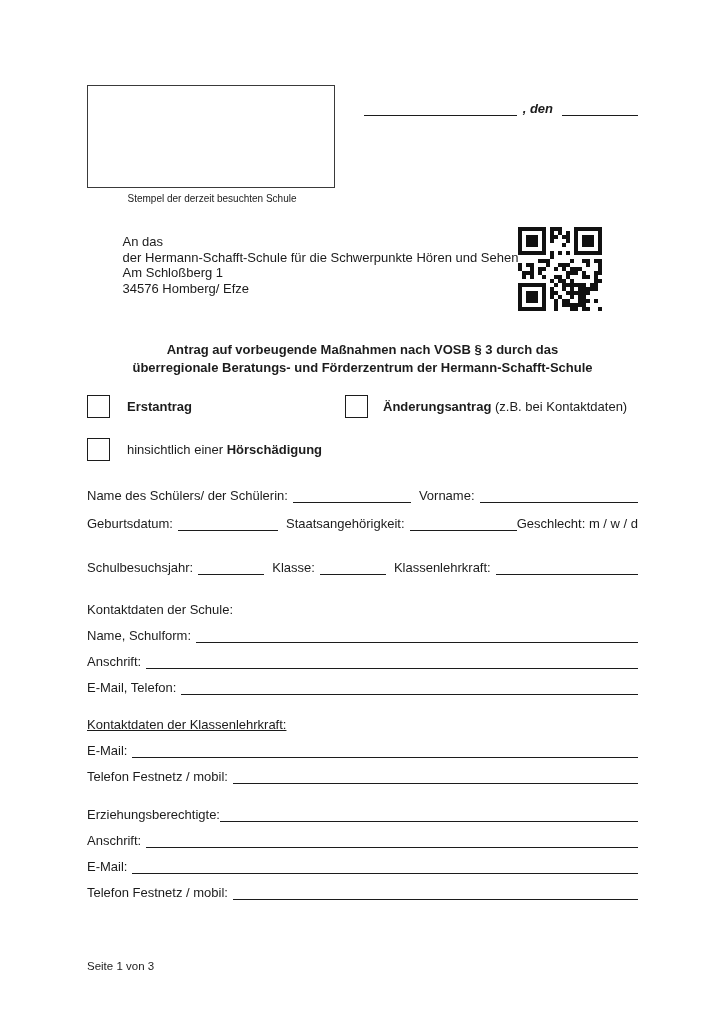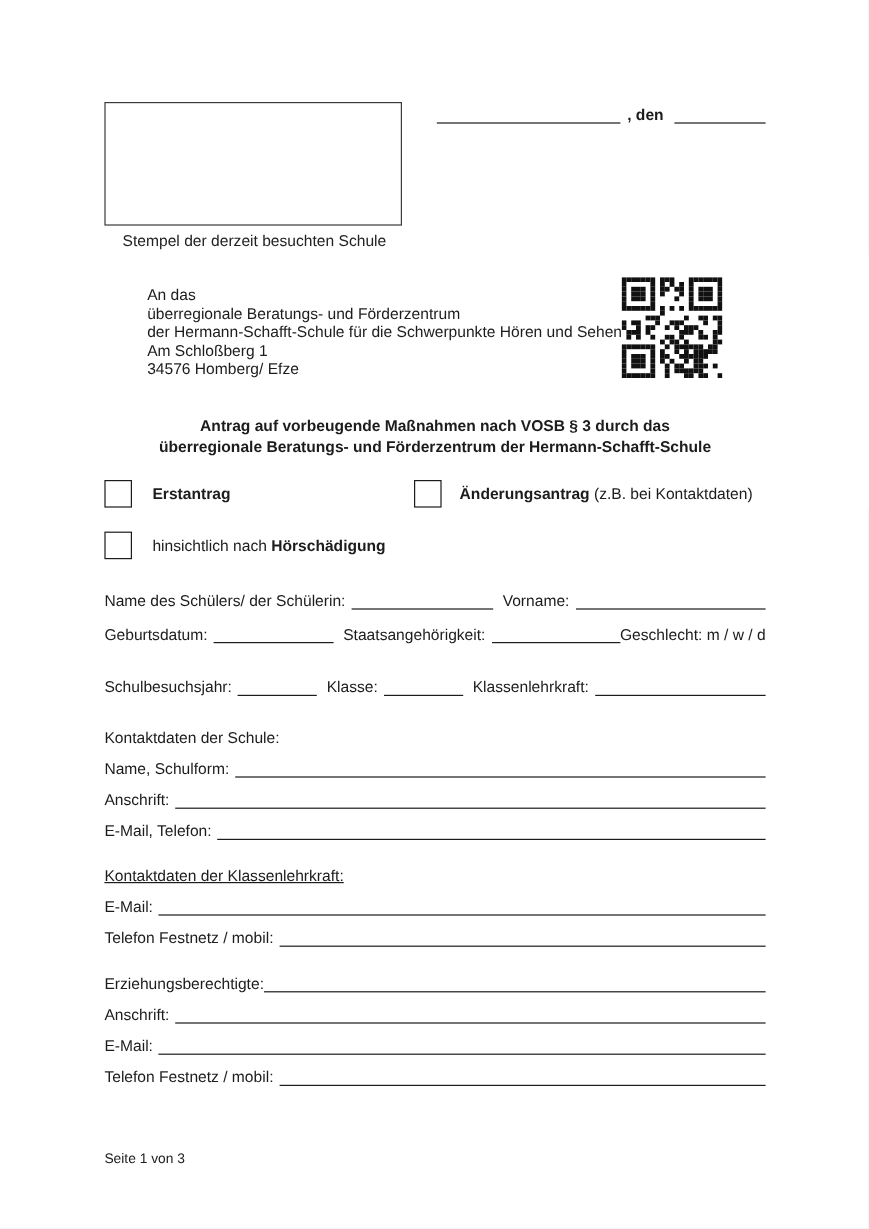--- a/index.html
+++ b/index.html
@@ -17,25 +17,25 @@
   
   .top-row{display:flex;justify-content:space-between;align-items:flex-start;}
   .stamp-box{
     width:248px;height:103px;
     border:1px solid #3a3a3a;
     box-sizing:border-box;
     background:#fff;
   }
   .stamp-caption{
     width:250px;text-align:center;
-    font-size:13px;margin-top:5px;color:#222;
+    font-size:10px;margin-top:5px;color:#222;
   }
   .date-line{
     display:flex;align-items:flex-end;
-    width:274px;margin-top:3px;line-height:15px;
+    width:274px;margin-top:16px;line-height:15px;font-style:italic;
   }
   .date-line .sep{white-space:nowrap;padding:0 4px 0 6px;font-weight:bold;}
   
   .blank{
     align-self:flex-end;
     border-bottom:1px solid #1c1c1c;
     height:1px;
     margin-left:5px;
   }
   .blank.nogap{margin-left:0;}
@@ -92,21 +92,20 @@
     <div class="date-line">
       <span class="blank fill nogap"></span>
       <span class="sep">, den</span>
       <span class="blank" style="width:76px"></span>
     </div>
   </div>
 
   <div class="address-row">
     <div class="address">
       <div>An das</div>
-      <div>überregionale Beratungs- und Förderzentrum</div>
       <div>der Hermann-Schafft-Schule für die Schwerpunkte Hören und Sehen</div>
       <div>Am Schloßberg 1</div>
       <div>34576 Homberg/ Efze</div>
     </div>
     <div class="qr">
       <svg id="qr-svg" width="84" height="84" viewBox="0 0 84 84" fill="#111">
           <rect x="0" y="0" width="4" height="4"></rect>
           <rect x="4" y="0" width="4" height="4"></rect>
           <rect x="8" y="0" width="4" height="4"></rect>
           <rect x="12" y="0" width="4" height="4"></rect>
@@ -340,21 +339,21 @@
         <span class="cb-label"><span></span><span class="bold">Erstantrag</span><span></span></span>
       </div>
       <div class="cb-option col2">
         <span class="cb-box"></span>
         <span class="cb-label"><span></span><span class="bold">Änderungsantrag</span><span> (z.B. bei Kontaktdaten)</span></span>
       </div>
     </div>
     <div class="checkbox-row">
       <div class="cb-option">
         <span class="cb-box"></span>
-        <span class="cb-label"><span>hinsichtlich nach </span><span class="bold">Hörschädigung</span><span></span></span>
+        <span class="cb-label"><span>hinsichtlich einer </span><span class="bold">Hörschädigung</span><span></span></span>
       </div>
     </div>
   </div>
 
   <div class="fields-block">
     <div class="form-line" style="margin-top:0">
       <span class="lbl">Name des Schülers/ der Schülerin:</span>
       <span class="blank after-gap" style="width:118px"></span>
       <span class="lbl">Vorname:</span>
       <span class="blank fill"></span>

